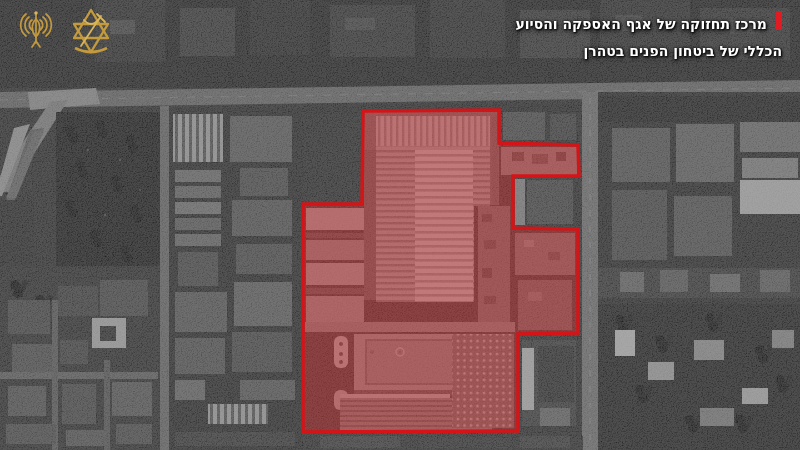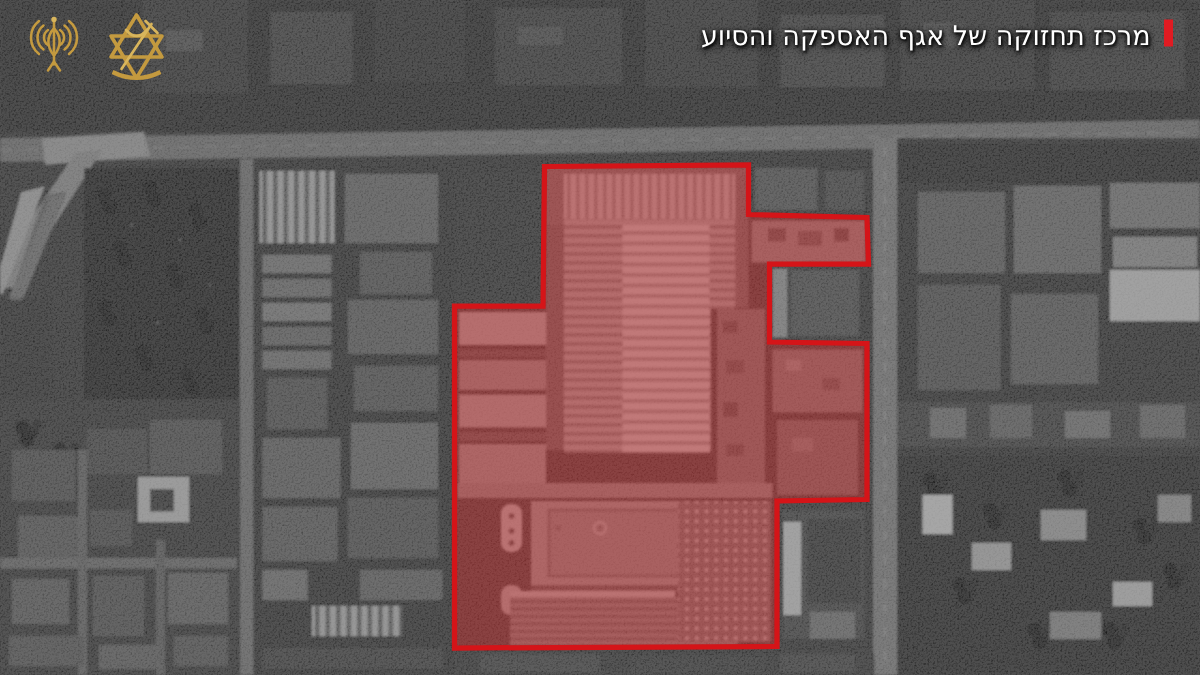--- a/index.html
+++ b/index.html
@@ -5,21 +5,21 @@
   html,body{margin:0;padding:0;background:#000;}
   .stage{
     position:relative;width:800px;height:450px;overflow:hidden;
     background:#141414;font-family:"DejaVu Sans",sans-serif;
   }
   svg.map{position:absolute;left:0;top:0;display:block;}
   .logos{position:absolute;top:7px;left:14px;display:flex;gap:10px;align-items:flex-start;}
   .logos svg{display:block;}
   .caption{
     position:absolute;top:11px;right:18px;direction:rtl;text-align:right;
-    color:#ffffff;font-weight:400;font-size:18px;line-height:27px;
+    color:#ffffff;font-weight:700;font-size:14px;line-height:27px;
     text-shadow:0 2px 5px rgba(0,0,0,.95),0 0 3px rgba(0,0,0,.85),1px 1px 2px rgba(0,0,0,.9);
   }
   .caption .marker{
     display:inline-block;width:6px;height:18px;background:#e11b22;
     margin-left:9px;vertical-align:-1px;
   }
 </style>
 </head>
 <body>
 
@@ -301,15 +301,16 @@
         <path d="M16,13 Q23,21 30,13"></path>
       </g>
       <path d="M7,41 Q23,49 39,41" stroke="#c49a3f" stroke-width="2.8" fill="none"></path>
     </svg>
   </div>
 
   <div class="caption">
     <div>
       <span class="marker"></span><span>מרכז תחזוקה של אגף האספקה והסיוע</span>
     </div>
+    <div>הכללי של ביטחון הפנים בטהרן</div>
   </div>
 
 </div>
 
 </body></html>

